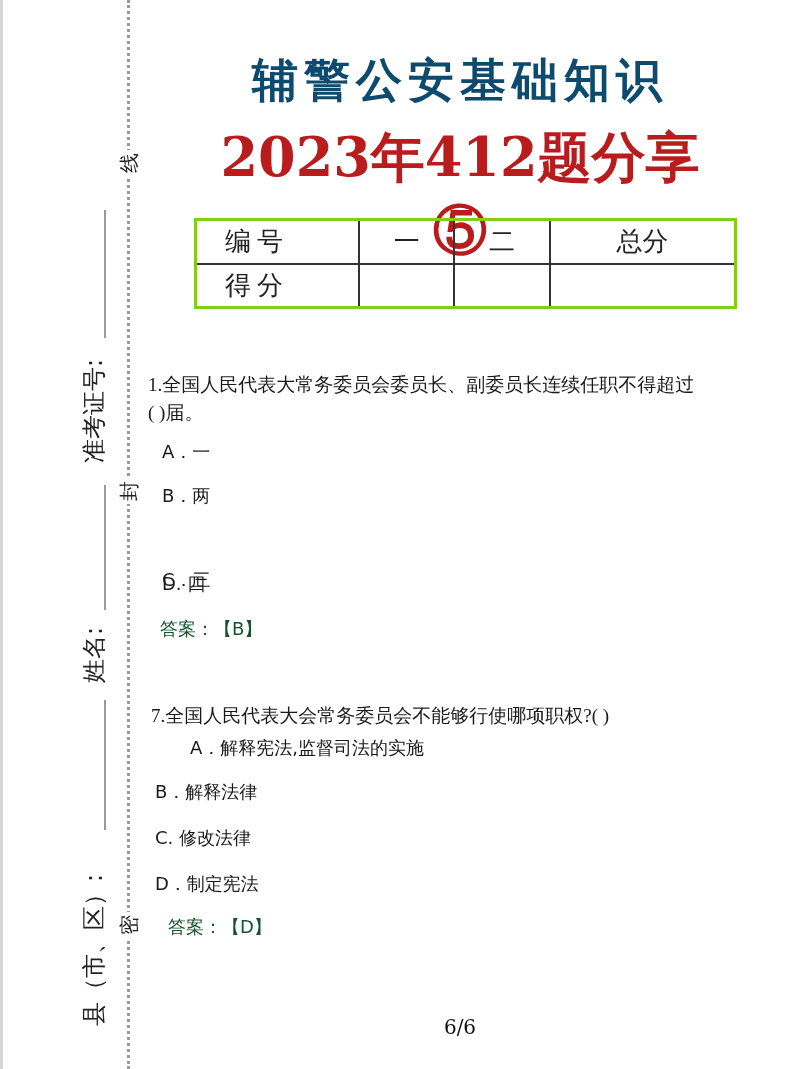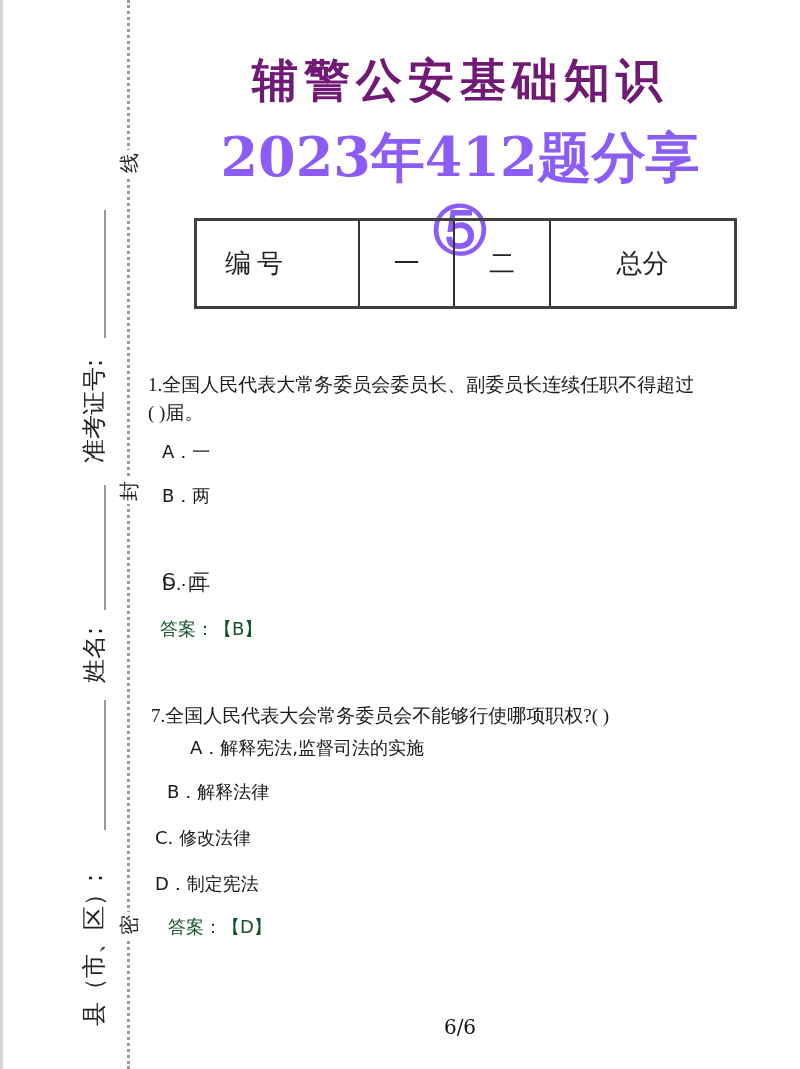--- a/index.html
+++ b/index.html
@@ -20,36 +20,36 @@
   }
   .field-label {
     position:absolute; left:62px; font-size:24px; color:#222;
     transform:rotate(-90deg); transform-origin:center center;
     white-space:nowrap; width:160px; height:30px; line-height:30px; text-align:center;
   }
   .field-underline { position:absolute; left:104px; width:0; border-left:2px solid #9a9a9a; }
 
   .title {
     position:absolute; left:200px; width:520px; top:50px; text-align:center;
-    font-size:46px; font-weight:bold; letter-spacing:6px; color:#701a75;
+    font-size:46px; font-weight:bold; letter-spacing:6px; color:#0c4a6e;
     font-family:"DejaVu Sans", sans-serif;
   }
   .subtitle {
     position:absolute; left:200px; width:520px; top:122px; text-align:center;
-    font-size:54px; font-weight:bold; color:#8b5cf6;
+    font-size:54px; font-weight:bold; color:#b91c1c;
     font-family:"DejaVu Serif", "Liberation Serif", serif;
   }
   table.score {
     position:absolute; left:194px; top:218px; width:543px; height:91px;
     border-collapse:collapse; font-family:"DejaVu Serif", serif;
   }
   table.score td {
     border:2px solid #333; font-size:26px; color:#222; text-align:center; padding:0;
   }
-  table.score { border:3px solid #404040; }
+  table.score { border:3px solid #84cc16; }
   table.score td.first { width:133px; text-align:left; padding-left:28px; letter-spacing:6px; }
 
   .q { position:absolute; font-size:19px; color:#1a1a1a;font-family:Liberation Serif, serif; }
   .opt { position:absolute; font-size:18px; color:#1a1a1a; }
   .answer { position:absolute; font-size:18px; color:#14532d; }
   .page-num {
     position:absolute; left:400px; width:120px; top:1015px; text-align:center;
     font-size:20px; font-family:"DejaVu Serif", serif; color:#111;
   }
 </style>
@@ -74,31 +74,37 @@
 <div class="subtitle">2023年412题分享⑤</div>
 
 <table class="score">
   <tbody>
       <tr>
     <td class="first">编号</td>
     <td>一</td>
     <td>二</td>
     <td>总分</td>
   </tr>
+  <tr>
+    <td class="first">得分</td>
+    <td></td>
+    <td></td>
+    <td></td>
+  </tr>
 </tbody>
   </table>
 
 <div class="q" style="left:148px;top:372px;">1.全国人民代表大常务委员会委员长、副委员长连续任职不得超过</div>
 <div class="q" style="left:148px;top:400px;">( )届。</div>
 <div class="opt" style="left:162px;top:440px;">A．一</div>
 <div class="opt" style="left:162px;top:484px;">B．两</div>
 <div class="opt" style="left:162px;top:528px;margin-top:40px;">C．三</div>
 <div class="opt" style="left:162px;top:572px;">D. 四</div>
 <div class="answer" style="left:160px;top:617px;">答案：【B】</div>
 
 <div class="q" style="left:151px;top:703px;">7.全国人民代表大会常务委员会不能够行使哪项职权?( )</div>
 <div class="opt" style="left:157px;top:736px;margin-left:33px;">A．解释宪法,监督司法的实施</div>
-<div class="opt" style="left:155px;top:780px;margin-left:12px;">B．解释法律</div>
+<div class="opt" style="left:155px;top:780px;">B．解释法律</div>
 <div class="opt" style="left:155px;top:826px;">C. 修改法律</div>
 <div class="opt" style="left:155px;top:872px;">D．制定宪法</div>
 <div class="answer" style="left:152px;top:915px;margin-left:16px;">答案：【D】</div>
 
 <div class="page-num">6/6</div>
 
 </body></html>

